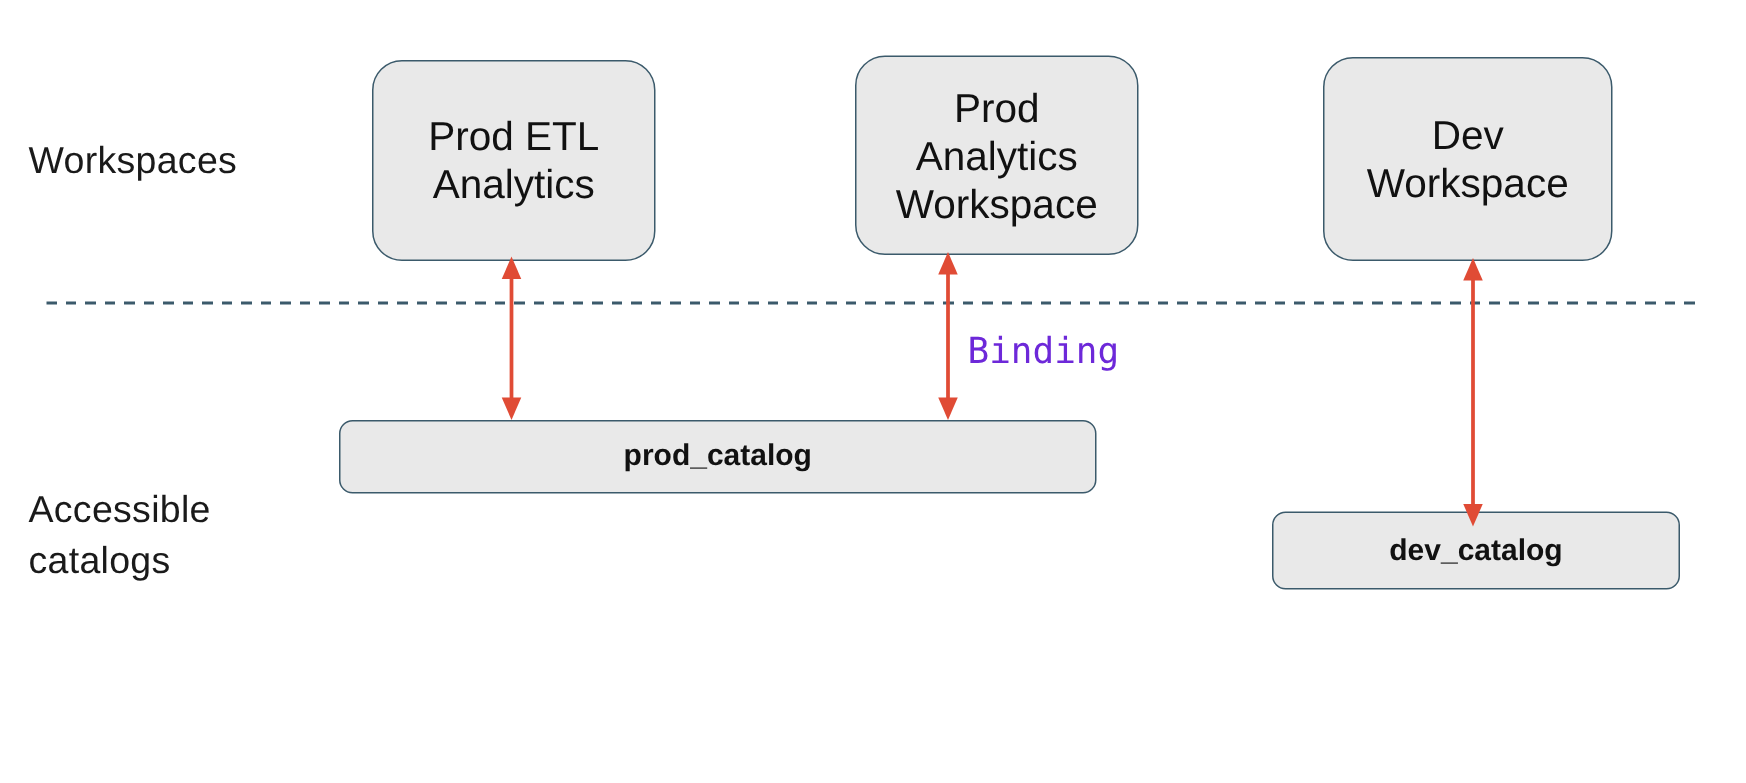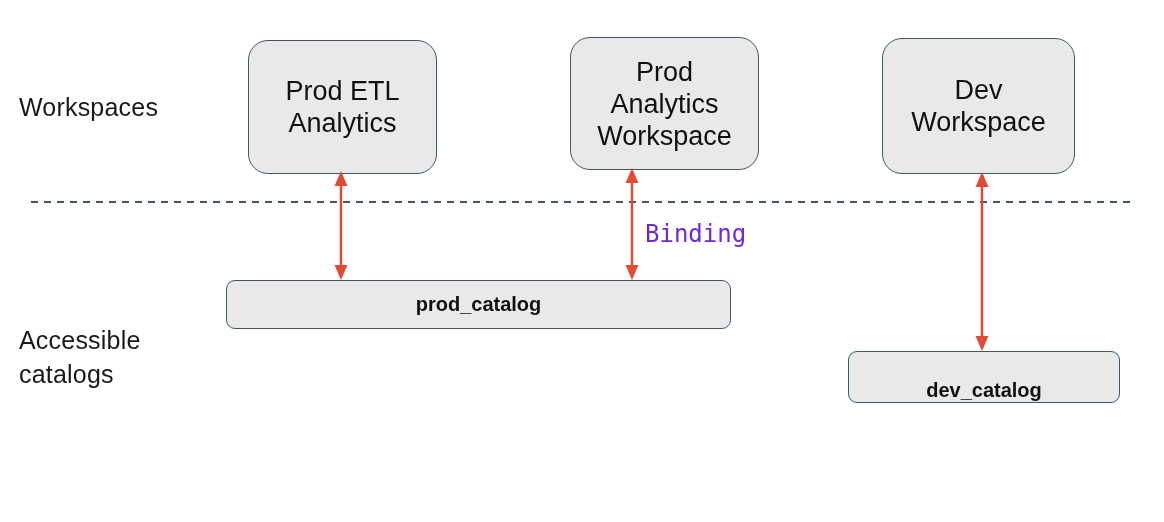--- a/index.html
+++ b/index.html
@@ -55,21 +55,21 @@
     align-items: center;
     justify-content: center;
     text-align: center;
   }
   .cbox-label {
     font-size: 20px;
     color: #111111;
     font-weight: bold;
   }
   #box-prod-catalog { left: 226px; top: 280px; width: 503px; height: 47px; }
-  #box-dev-catalog  { left: 848px; top: 351px; width: 270px; height: 50px; align-items: flex-end; }
+  #box-dev-catalog  { left: 848px; top: 341px; width: 270px; height: 50px; }
 
   .divider {
     position: absolute;
     left: 31px;
     top: 201px;
     width: 1102px;
     height: 2px;
     background: repeating-linear-gradient(
       to right,
       #3b5a6b 0px, #3b5a6b 7px,

